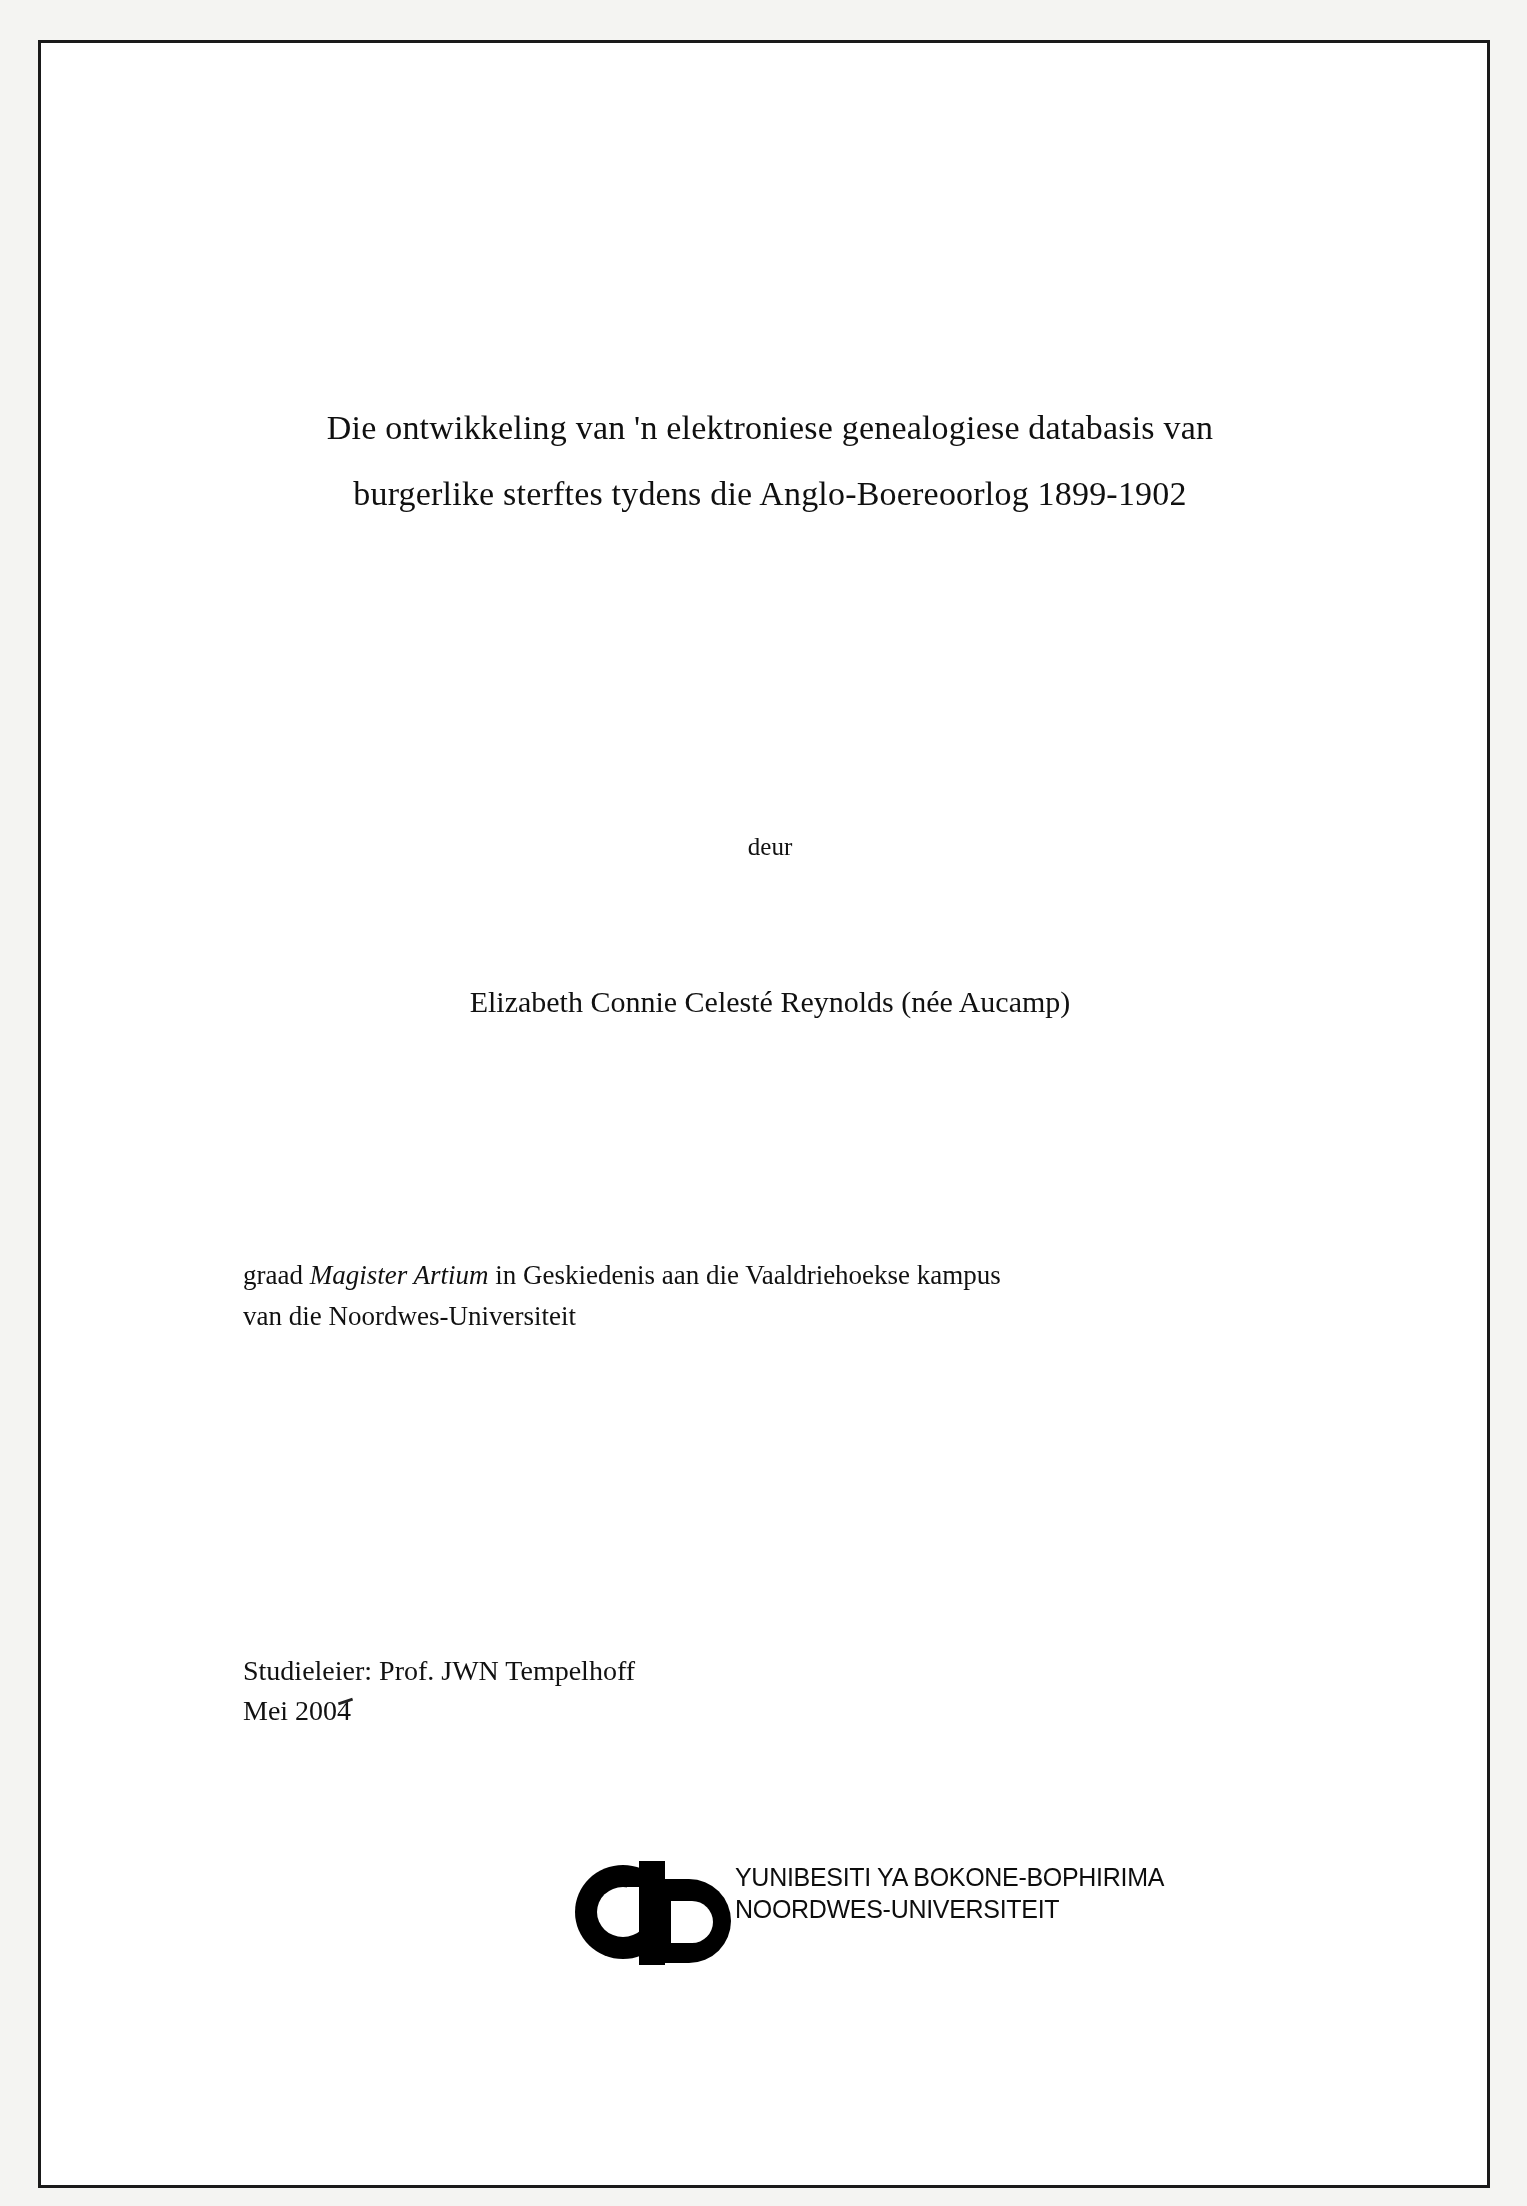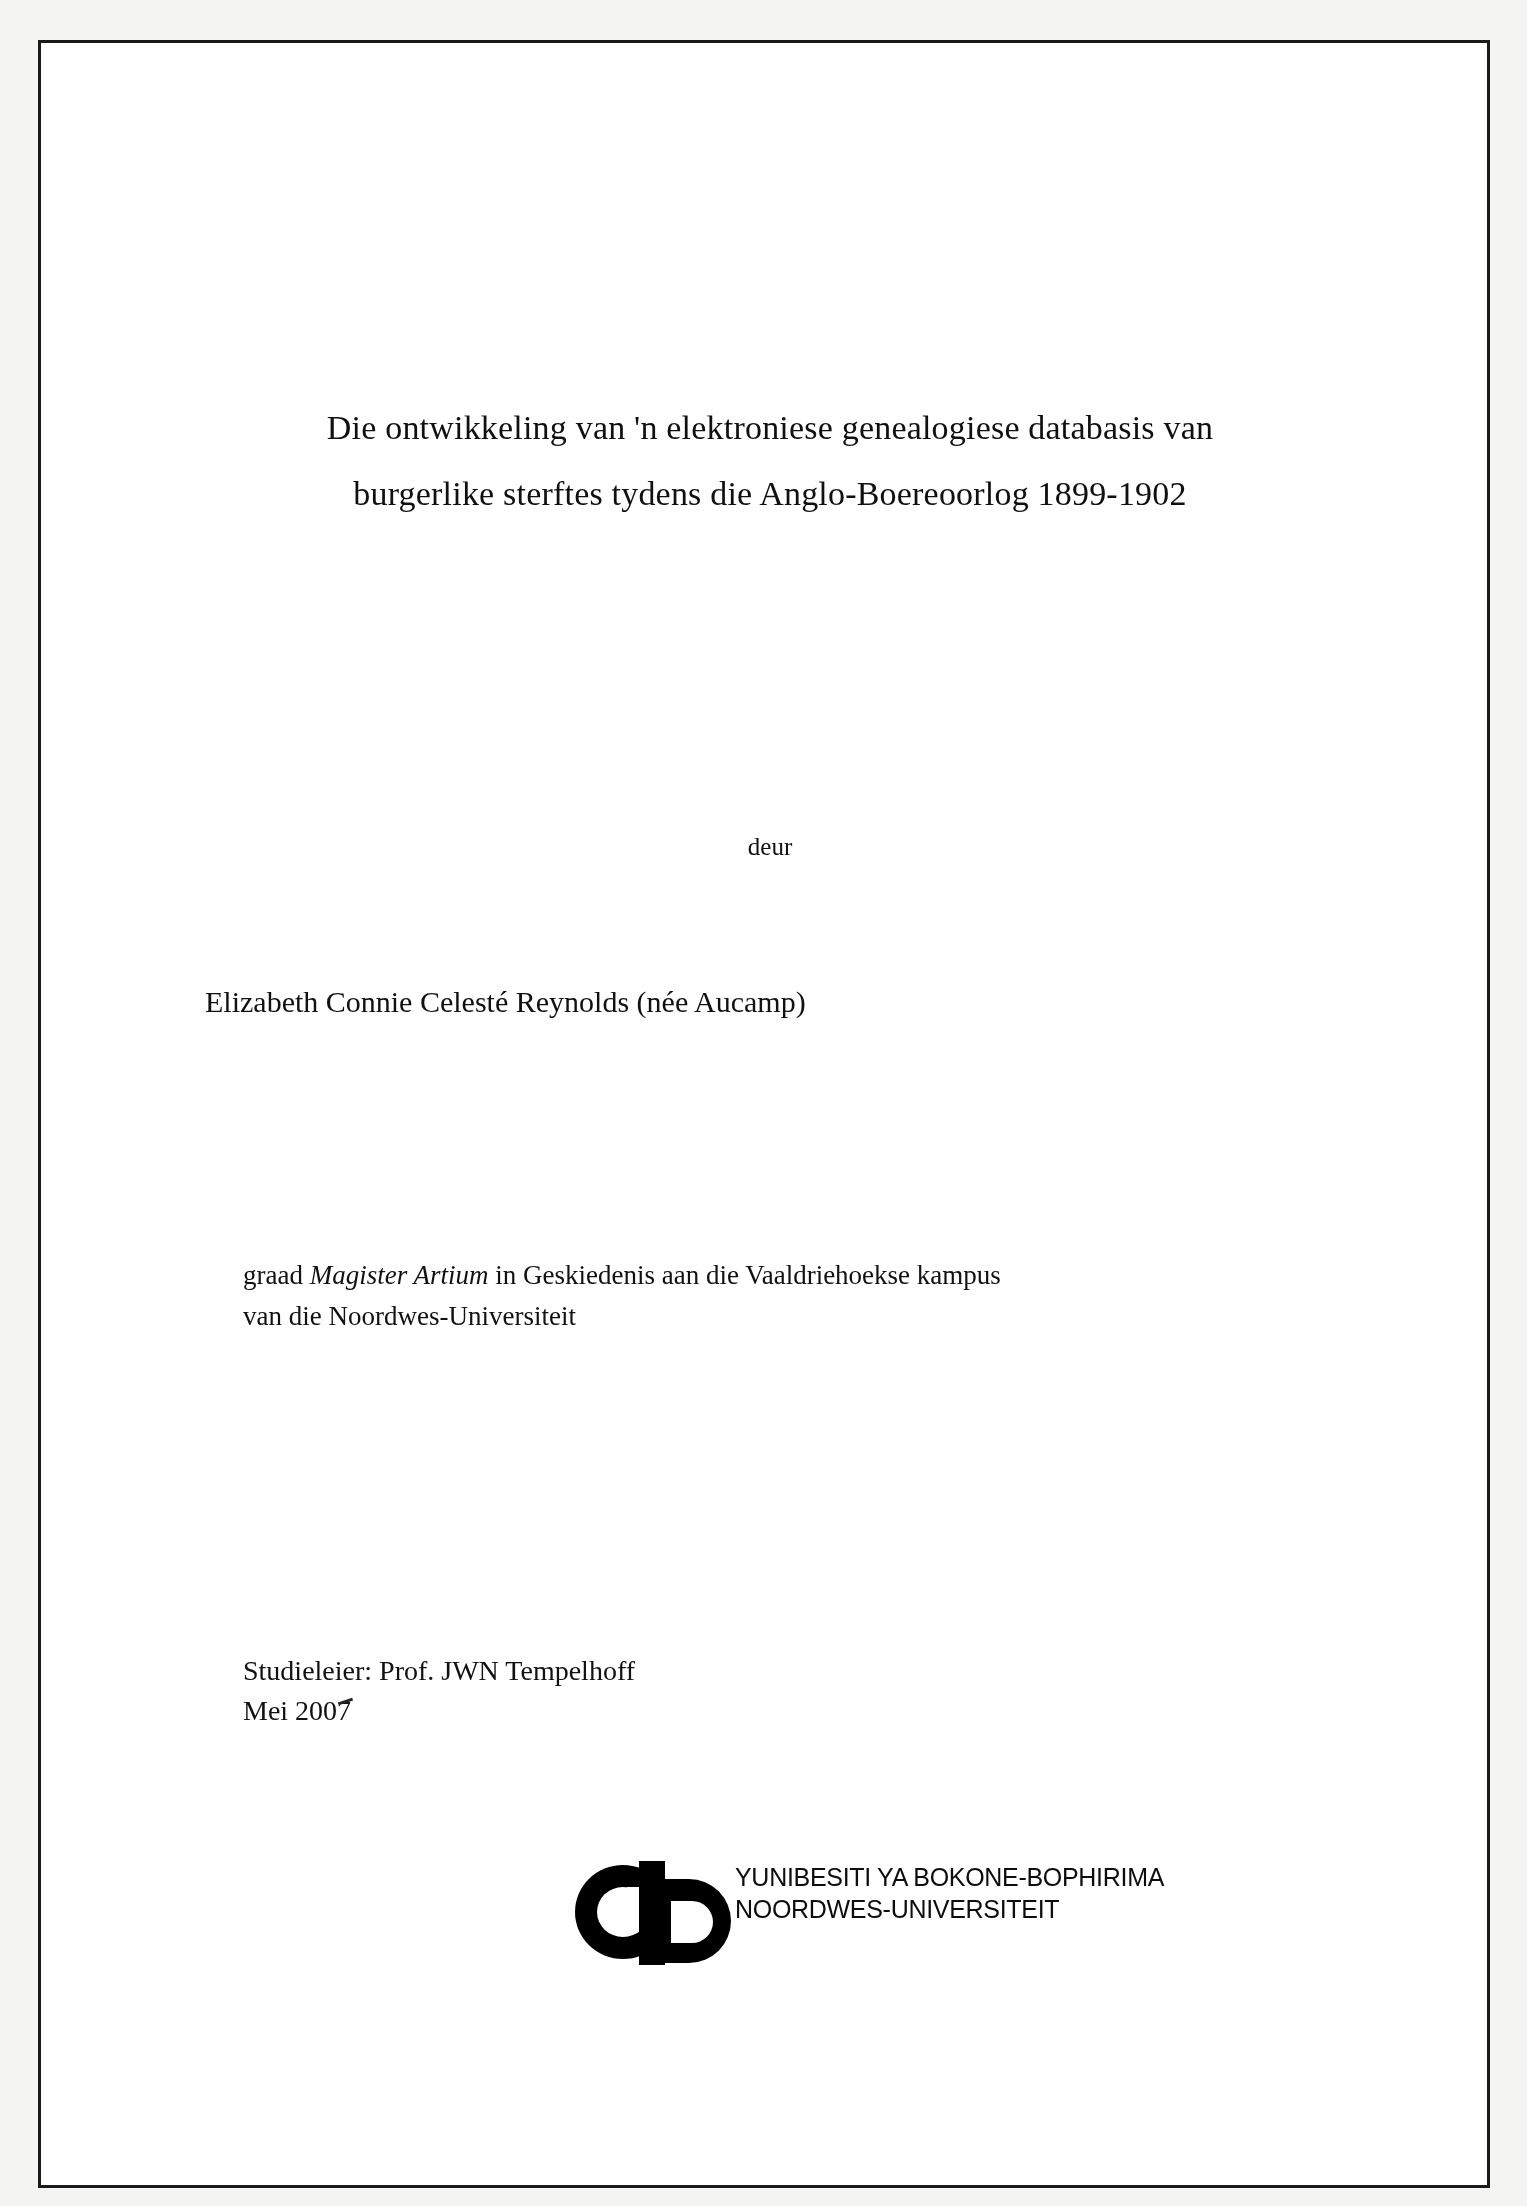--- a/index.html
+++ b/index.html
@@ -75,21 +75,21 @@
     text-align: center;
     font-size: 25px;
     color: #111111;
   }
 
   .author {
     position: absolute;
     top: 930px;
     left: 0;
     width: 1130px;
-    text-align: left;
+    text-align: center;
     font-size: 30px;
     color: #111111;
   }
 
   .statement {
     position: absolute;
     top: 1200px;
     left: 38px;
     width: 1060px;
     font-size: 27px;
@@ -230,21 +230,21 @@
 
         <div class="author">Elizabeth Connie Celesté Reynolds (née Aucamp)</div>
 
         <div class="statement">
           <div class="nojust"><span>graad </span><i>Magister Artium</i><span> in Geskiedenis aan die Vaaldriehoekse kampus</span></div>
           <div class="nojust">van die Noordwes-Universiteit</div>
         </div>
 
         <div class="supervisor-block">
           <div>Studieleier: Prof. JWN Tempelhoff</div>
-          <div><span class="date-line">Mei 2007</span></div>
+          <div><span class="date-line">Mei 2004</span></div>
         </div>
 
         <div class="logo-block">
           <div class="logo-mark">
             <div class="c-ring"></div>
             <div class="c-ring-hole"></div>
             <div class="c-notch"></div>
             <div class="d-stem"></div>
             <div class="d-bowl"></div>
             <div class="d-bowl-hole"></div>

